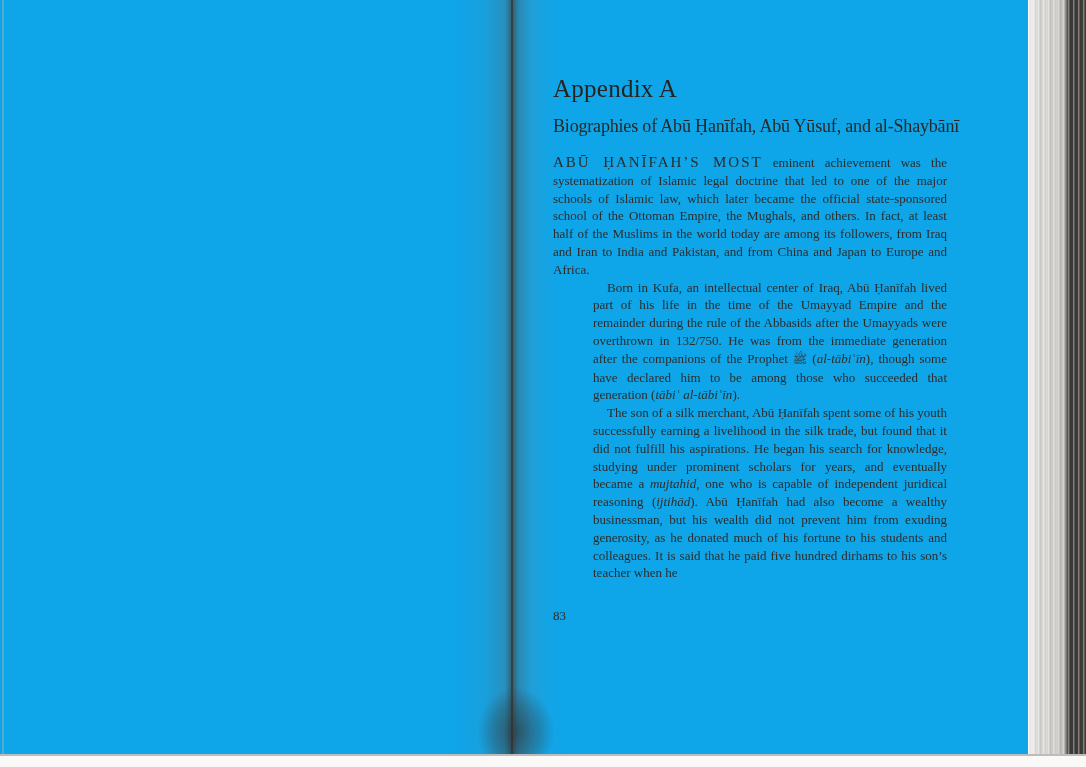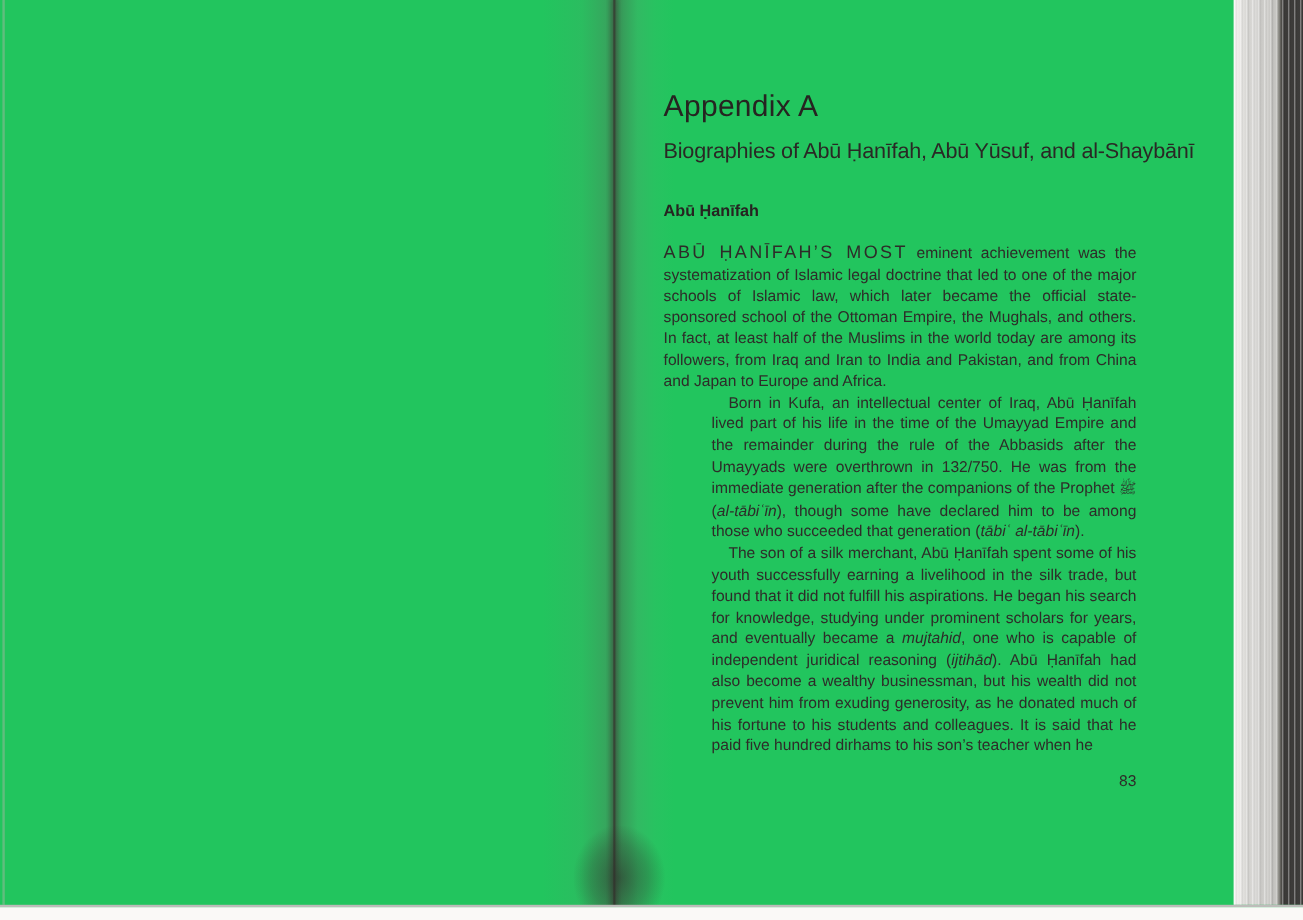--- a/index.html
+++ b/index.html
@@ -2,23 +2,23 @@
 <html><head>
 <meta charset="utf-8">
 <style>
   html, body { margin: 0; padding: 0; }
   body { background: #e9e8e6; }
 
   .scan {
     position: relative;
     width: 1086px;
     height: 767px;
-    background: #22c55e;
+    background: #0ea5e9;
     overflow: hidden;
-    font-family: Liberation Sans, sans-serif;
+    font-family: Liberation Serif, serif;
     color: #2e2c29;
   }
 
   .left-edge {
     position: absolute; left: 2px; top: 0; width: 2px; height: 754px;
     background: rgba(190,180,175,0.40);
   }
 
   .gutter {
     position: absolute; left: 452px; top: 0; width: 110px; height: 755px;
@@ -85,37 +85,36 @@
   }
 
   .body { margin-top: 18px; font-size: 13px; line-height: 17.8px; }
   .body p { margin: 0; text-align: justify; }
   .body p + p { text-indent: 14px; margin-left: 40px; }
 
   .run-lead { font-size: 15px; letter-spacing: 0.13em; }
   .run-i { font-style: italic; }
   .run-sws { font-size: 12px; }
 
-  .folio { margin-top: 13px; text-align: right; font-size: 13px; color: #2e2c29; }
+  .folio { margin-top: 26px; text-align: left; font-size: 13px; color: #2e2c29; }
 </style>
 </head>
 <body>
 
 <div class="scan">
 
   <div class="left-edge"></div>
 
   <div class="gutter"></div>
   <div class="gutter-core"></div>
   <div class="gutter-foot"></div>
 
   <div class="content">
     <h1 class="appendix">Appendix A</h1>
     <div class="subtitle">Biographies of Abū Ḥanīfah, Abū Yūsuf, and al-Shaybānī</div>
-    <div class="sec-head">Abū Ḥanīfah</div>
     <div class="body">
       <p><span class="run-lead">ABŪ ḤANĪFAH’S MOST</span><span> eminent achievement was the systematization of Islamic legal doctrine that led to one of the major schools of Islamic law, which later became the official state-sponsored school of the Ottoman Empire, the Mughals, and others. In fact, at least half of the Muslims in the world today are among its followers, from Iraq and Iran to India and Pakistan, and from China and Japan to Europe and Africa.</span></p>
       <p><span>Born in Kufa, an intellectual center of Iraq, Abū Ḥanīfah lived part of his life in the time of the Umayyad Empire and the remainder during the rule of the Abbasids after the Umayyads were overthrown in 132/750. He was from the immediate generation after the companions of the Prophet </span><span class="run-sws">ﷺ</span><span> (</span><span class="run-i">al-tābiʿīn</span><span>), though some have declared him to be among those who succeeded that generation (</span><span class="run-i">tābiʿ al-tābiʿīn</span><span>).</span></p>
       <p><span>The son of a silk merchant, Abū Ḥanīfah spent some of his youth successfully earning a livelihood in the silk trade, but found that it did not fulfill his aspirations. He began his search for knowledge, studying under prominent scholars for years, and eventually became a </span><span class="run-i">mujtahid</span><span>, one who is capable of independent juridical reasoning (</span><span class="run-i">ijtihād</span><span>). Abū Ḥanīfah had also become a wealthy businessman, but his wealth did not prevent him from exuding generosity, as he donated much of his fortune to his students and colleagues. It is said that he paid five hundred dirhams to his son’s teacher when he</span></p>
     </div>
     <div class="folio">83</div>
   </div>
 
   <div class="fore-edge"></div>
   <div class="bottom-line"></div>

